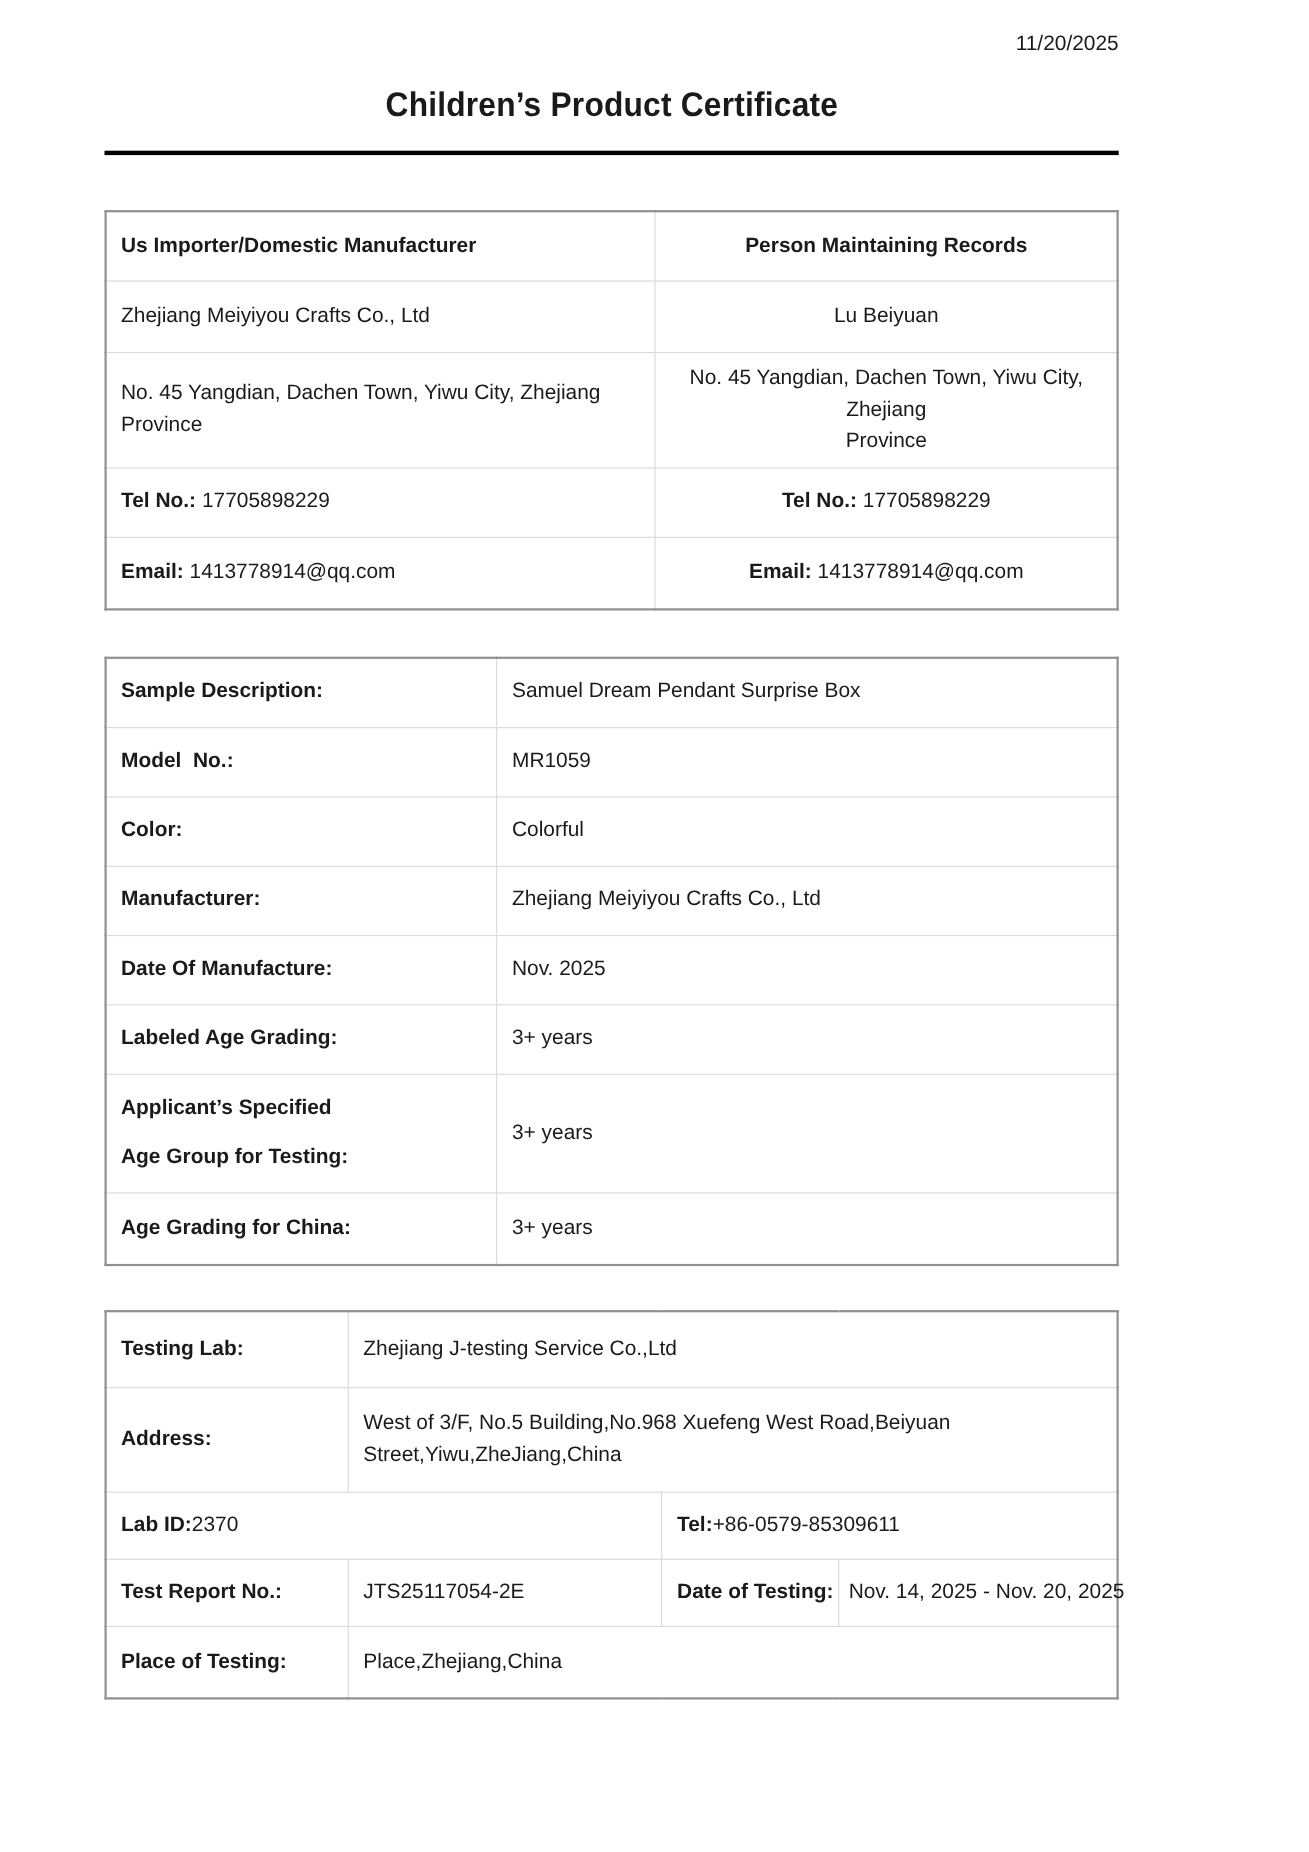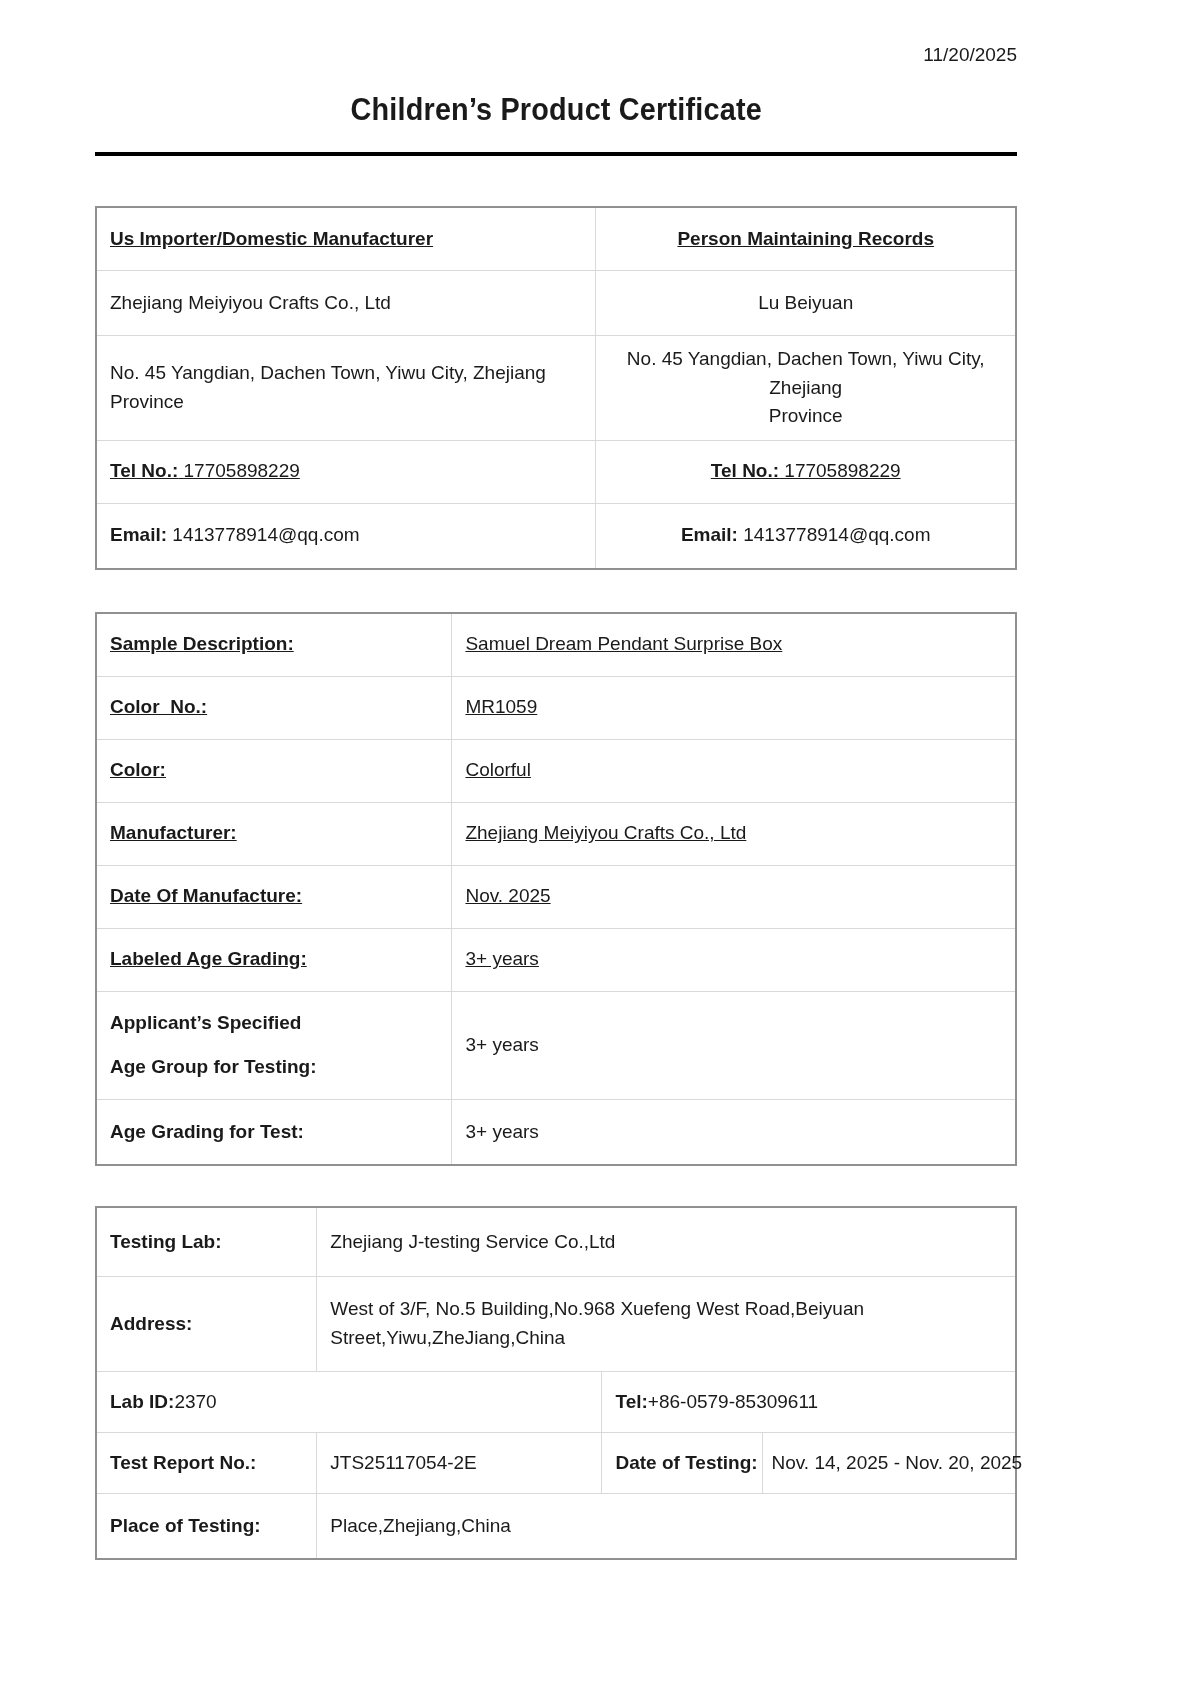--- a/index.html
+++ b/index.html
@@ -1,36 +1,36 @@
 <!DOCTYPE html>
 <html><head>
 <meta charset="utf-8">
 <style>
   html,body{margin:0;padding:0;background:#ffffff;}
   body{width:1190px;height:1684px;overflow:hidden;
        font-family:"Liberation Sans","DejaVu Sans",sans-serif;color:#1a1a1a;}
-  .page{width:1190px;height:1684px;box-sizing:border-box;padding-top:42px;}
+  .page{width:1190px;height:1684px;box-sizing:border-box;padding-top:27px;}
   .content{margin-left:95px;width:922px;}
   .meta{width:100%;text-align:right;font-size:19px;line-height:26px;}
   .meta .line{margin-bottom:13px;}
   .b{font-weight:700;}
   h1.title{margin:24px 0 12px 0;text-align:center;font-size:31px;font-weight:700;
            letter-spacing:.2px;}
   h1.title span{display:inline-block;transform:scaleX(.93);}
   .rule{height:4px;background:#000;margin-top:24px;}
   table.tbl{width:100%;border-collapse:collapse;table-layout:fixed;
             border:2px solid #909090;}
   table.tbl td{border:1px solid #d9d9d9;padding:9px 13px;vertical-align:middle;
                font-size:19px;line-height:1.5;}
   .lbl{font-weight:700;white-space:pre-wrap;}
   .val{white-space:pre-wrap;}
   .t1{margin-top:50px;}
   .t1 td{width:54.6%;}
   .t1 td.c2{width:45.4%;text-align:center;}
-  .h44 td{height:44px;text-decoration:underline;} .h46 td{height:46px;} .h50 td{height:50px;}
+  .h44 td{height:44px;} .h46 td{height:46px;} .h50 td{height:50px;}
   .h76 td{height:76px;} .h88 td{height:88px;}
   .t2{margin-top:42px;}
   .t2 td.c1{width:35.7%;}
   .tall-label .lbl{line-height:2.35;}
   .t3{margin-top:40px;}
   .t3 col.a{width:24%;} .t3 col.b{width:31%;} .t3 col.c{width:17.5%;} .t3 col.d{width:27.5%;}
   .h42 td{height:42px;}
   .nowrap{white-space:nowrap;}
 </style>
 </head>
@@ -86,21 +86,21 @@
     <table class="tbl t2">
       <tbody>
           <tr class="h44">
         <td class="c1">
           <span class="lbl">Sample Description:</span></td>
         <td>
           <span class="val">Samuel Dream Pendant Surprise Box</span></td>
       </tr>
       <tr class="h44">
         <td class="c1">
-          <span class="lbl">Color  No.:</span></td>
+          <span class="lbl">Model  No.:</span></td>
         <td>
           <span class="val">MR1059</span></td>
       </tr>
       <tr class="h44">
         <td class="c1">
           <span class="lbl">Color:</span></td>
         <td>
           <span class="val">Colorful</span></td>
       </tr>
       <tr class="h44">
@@ -123,21 +123,21 @@
       </tr>
       <tr class="h88 tall-label">
         <td class="c1">
           <span class="lbl">Applicant’s Specified
 Age Group for Testing:</span></td>
         <td>
           <span class="val">3+ years</span></td>
       </tr>
       <tr class="h46">
         <td class="c1">
-          <span class="lbl">Age Grading for Test:</span></td>
+          <span class="lbl">Age Grading for China:</span></td>
         <td>
           <span class="val">3+ years</span></td>
       </tr>
     </tbody>
       </table>
 
     <table class="tbl t3">
       <colgroup>
           <col class="a">
           <col class="b">

